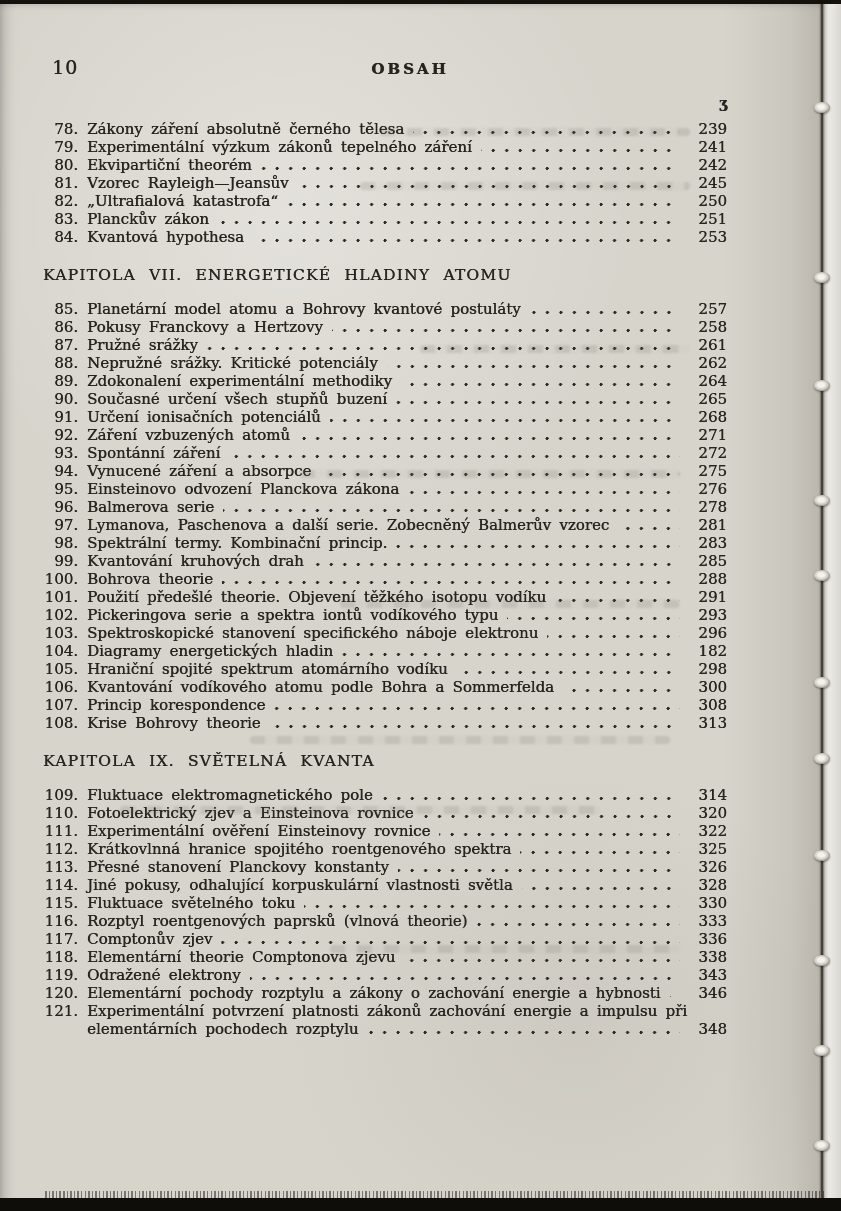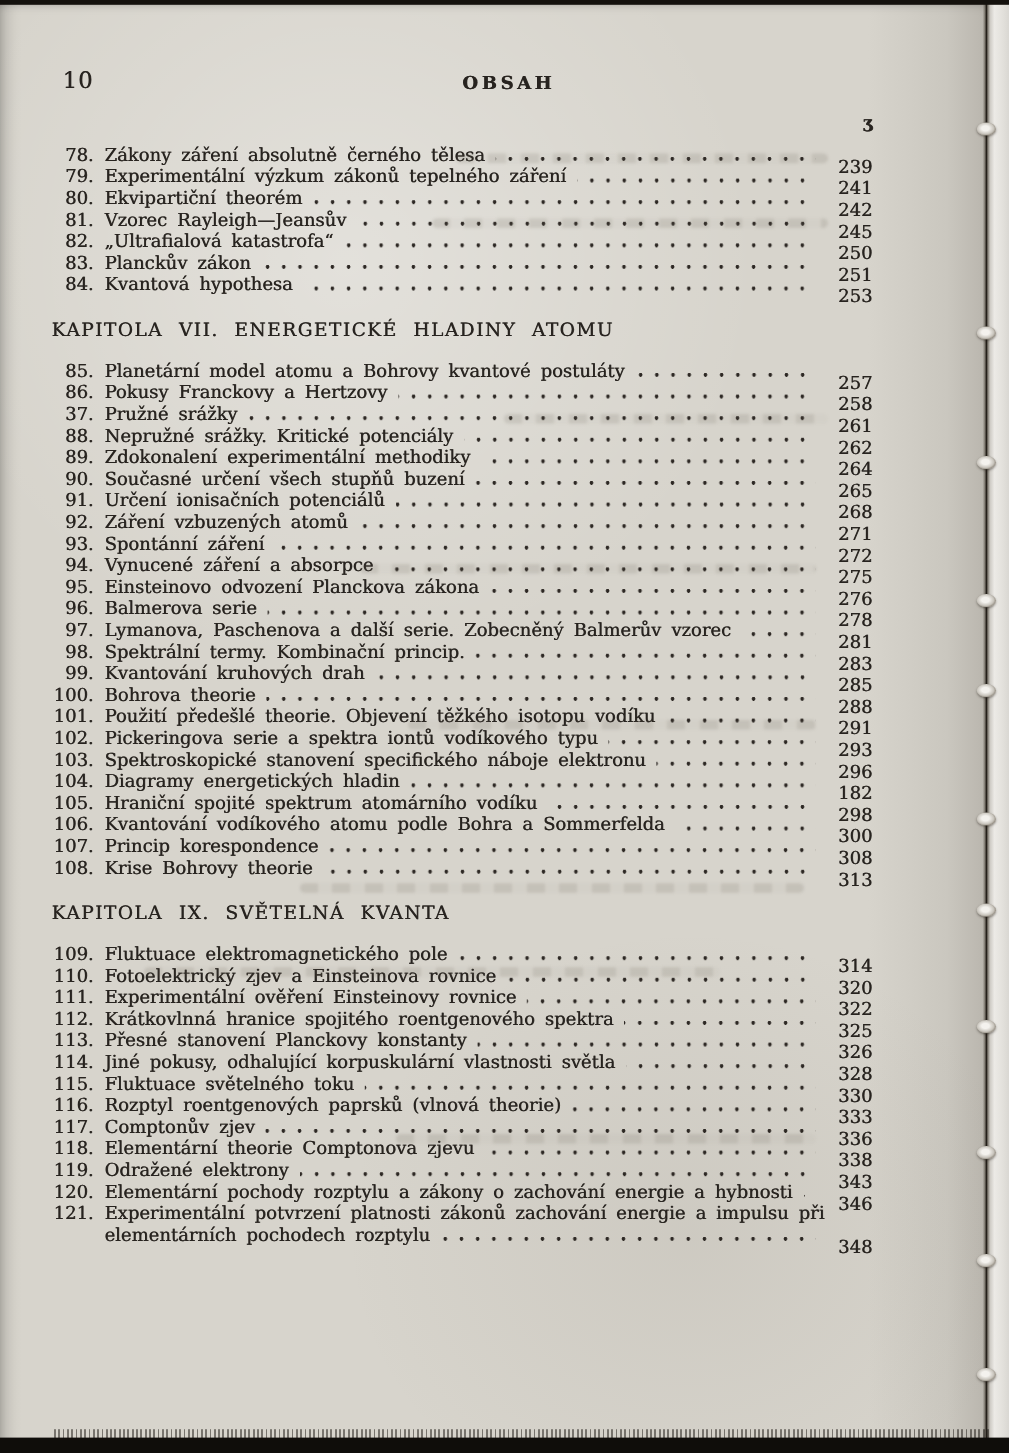--- a/index.html
+++ b/index.html
@@ -37,32 +37,32 @@
     background:linear-gradient(90deg, rgba(74,68,60,0) 0%, #56504699 30%, #1d1812 50%, #56504699 70%, rgba(74,68,60,0) 100%);
   }
   .stitch{
     position:absolute;left:-3px;width:16px;height:11px;border-radius:50%;
     background:radial-gradient(ellipse at 45% 45%, #f4f2ee 25%, #c9c5bd 55%, #776f63 80%, rgba(80,72,62,0) 100%);
     box-shadow:0 1px 2px rgba(30,25,18,.45);
   }
   .page-header{position:relative;margin:0 95px 0 40px;padding-top:58px;height:24px;}
   .folio{position:absolute;left:12px;top:56px;font-size:19px;letter-spacing:1px;text-align:center;}
   .header-title{
-    position:absolute;left:14px;top:60px;width:740px;text-align:center;
+    position:absolute;left:0;top:60px;width:740px;text-align:center;
     font-size:15px;font-weight:bold;letter-spacing:3px;
   }
   .stray-mark{position:absolute;left:719px;top:95px;font-size:14px;font-weight:bold;z-index:2;}
   .toc{margin-top:38px;}
   .section{margin:0;}
   .chapter-heading{
     margin:20px 0 15px 43px;font-size:15.5px;line-height:19px;
     letter-spacing:1.2px;word-spacing:7px;white-space:nowrap;
   }
   .row{
-    display:flex;align-items:center;
+    display:flex;align-items:flex-end;
     padding-left:40px;padding-right:95px;
     font-size:15px;line-height:18px;height:18px;white-space:nowrap;
   }
   .num{flex:none;width:38px;text-align:right;margin-right:9px;}
   .title{flex:none;word-spacing:3.5px;}
   .leader{
     flex:1;align-self:flex-end;height:5px;margin:0 7px 3px 9px;min-width:0;
     background-image:radial-gradient(circle at 2px 2.4px, #2d2824 1.35px, rgba(45,40,36,0) 1.75px);
     background-size:13.5px 5px;background-repeat:repeat-x;background-position:right bottom;
   }
@@ -137,21 +137,21 @@
             <span class="leader"></span>
             <span class="pg">257</span>
           </div>
           <div class="row">
             <span class="num">86.</span>
             <span class="title">Pokusy Franckovy a Hertzovy</span>
             <span class="leader"></span>
             <span class="pg">258</span>
           </div>
           <div class="row">
-            <span class="num">37.</span>
+            <span class="num">87.</span>
             <span class="title">Pružné srážky</span>
             <span class="leader"></span>
             <span class="pg">261</span>
           </div>
           <div class="row">
             <span class="num">88.</span>
             <span class="title">Nepružné srážky. Kritické potenciály</span>
             <span class="leader"></span>
             <span class="pg">262</span>
           </div>

